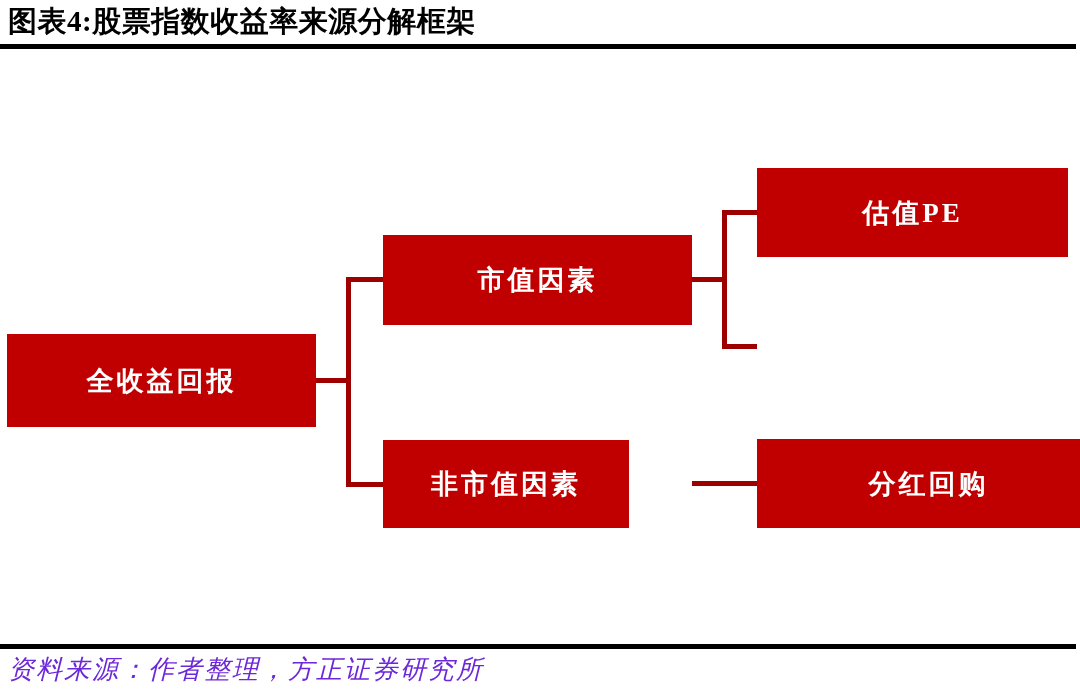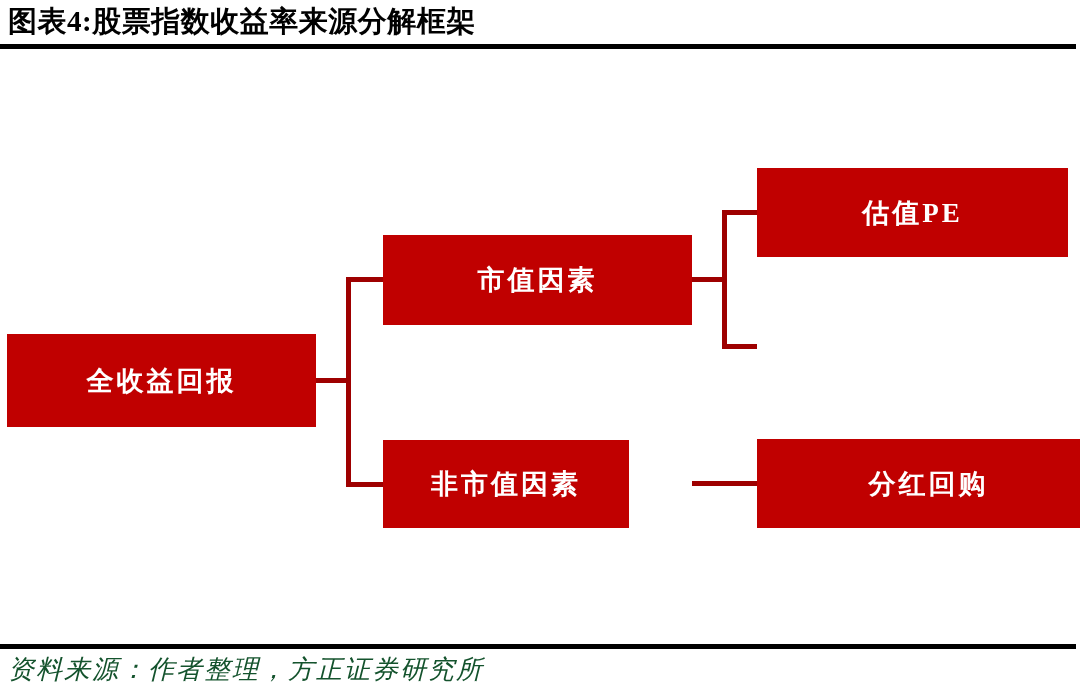--- a/index.html
+++ b/index.html
@@ -60,21 +60,21 @@
   .c-bracket2-v  { left: 722px; top: 210px; width: 5px;   height: 139px; }
   .c-bracket2-h1 { left: 722px; top: 210px; width: 35px;  height: 5px; }
   .c-bracket2-h2 { left: 722px; top: 344px; width: 35px;  height: 5px; }
   .c-nmv-line    { left: 692px; top: 481px; width: 65px;  height: 5px; }
   .source-note {
     position: absolute;
     left: 8px;
     top: 652px;
     font-size: 26px;
     font-style: italic;
-    color: #14532d;
+    color: #6d28d9;
     letter-spacing: 2px;
     white-space: nowrap;
   }
 </style>
 </head>
 <body>
 
 <div class="page">
 
   <div class="figure-title">图表4:股票指数收益率来源分解框架</div>

